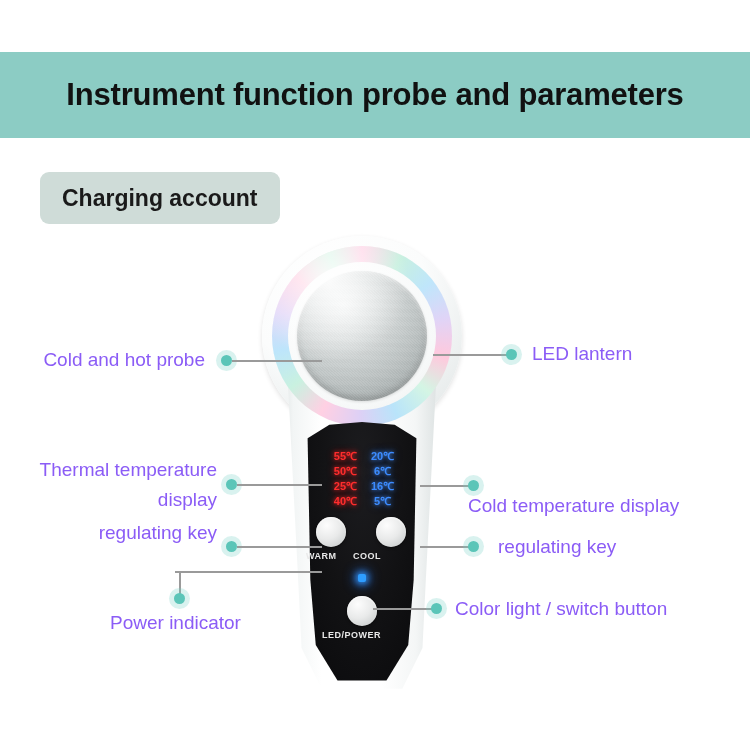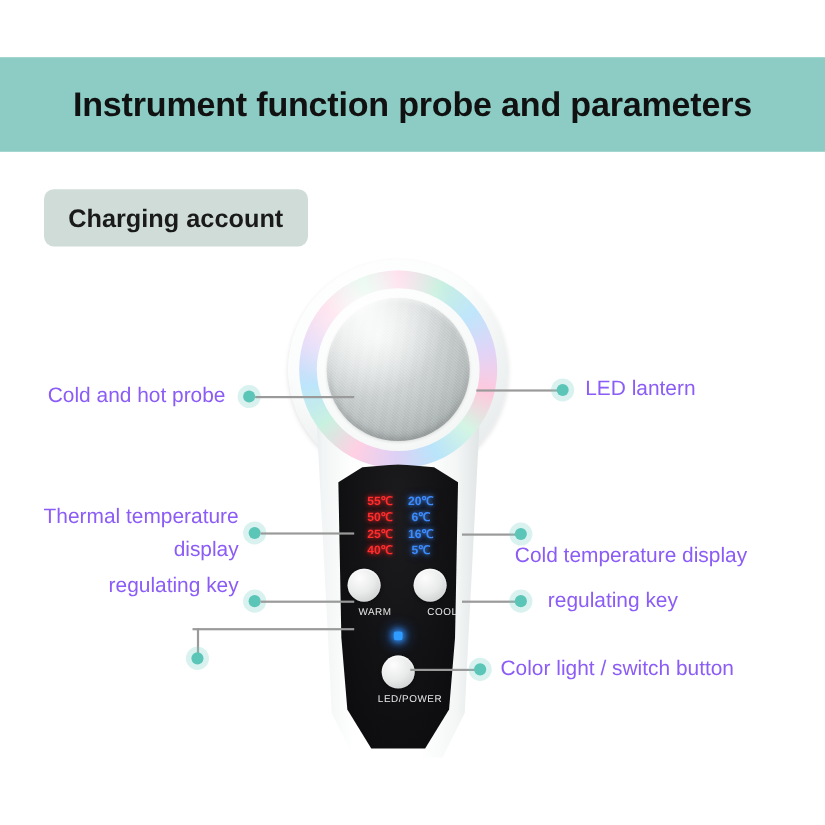--- a/index.html
+++ b/index.html
@@ -214,28 +214,28 @@
     box-shadow: 0 1px 3px rgba(0,0,0,0.5), inset 0 1px 2px rgba(255,255,255,0.8);
   }
   .btn-warm { left: 68px; top: 281px; }
   .btn-cool { left: 128px; top: 281px; }
   .btn-power { left: 99px; top: 360px; width: 30px; height: 30px; }
 
   .btn-caption {
     position: absolute;
     font-family: "Liberation Sans", sans-serif;
     font-size: 9px;
-    font-weight: normal;
+    font-weight: bold;
     letter-spacing: 0.5px;
     color: #e8e8e8;
     white-space: nowrap;
-    text-align: right;
+    text-align: left;
   }
   .cap-warm { left: 58px; top: 315px; width: 50px; }
-  .cap-cool { left: 118px; top: 315px; width: 50px; }
+  .cap-cool { left: 105px; top: 315px; width: 50px; }
   .cap-power { left: 74px; top: 394px; width: 80px; }
 
   
   .power-led {
     position: absolute;
     left: 110px;
     top: 338px;
     width: 8px;
     height: 8px;
     border-radius: 2px;
@@ -360,20 +360,23 @@
 
   <div class="anno-line" style="left:420px; top:546px; width:50px;"></div>
   <div class="anno-dot" style="left:468px; top:541px;"></div>
   <div class="anno-label left-align" style="left:498px; top:532px; width:230px;">
     <div>regulating key</div>
   </div>
 
   <div class="anno-line" style="left:175px; top:571px; width:147px;"></div>
   <div class="anno-line vertical" style="left:179px; top:571px; height:24px;"></div>
   <div class="anno-dot" style="left:174px; top:593px;"></div>
+  <div class="anno-label left-align" style="left:110px; top:608px; width:220px;">
+    <div>Power indicator</div>
+  </div>
 
   <div class="anno-line" style="left:373px; top:608px; width:60px;"></div>
   <div class="anno-dot" style="left:431px; top:603px;"></div>
   <div class="anno-label left-align" style="left:455px; top:594px; width:290px;">
     <div>Color light / switch button</div>
   </div>
 
 </div>
 
 </body></html>

